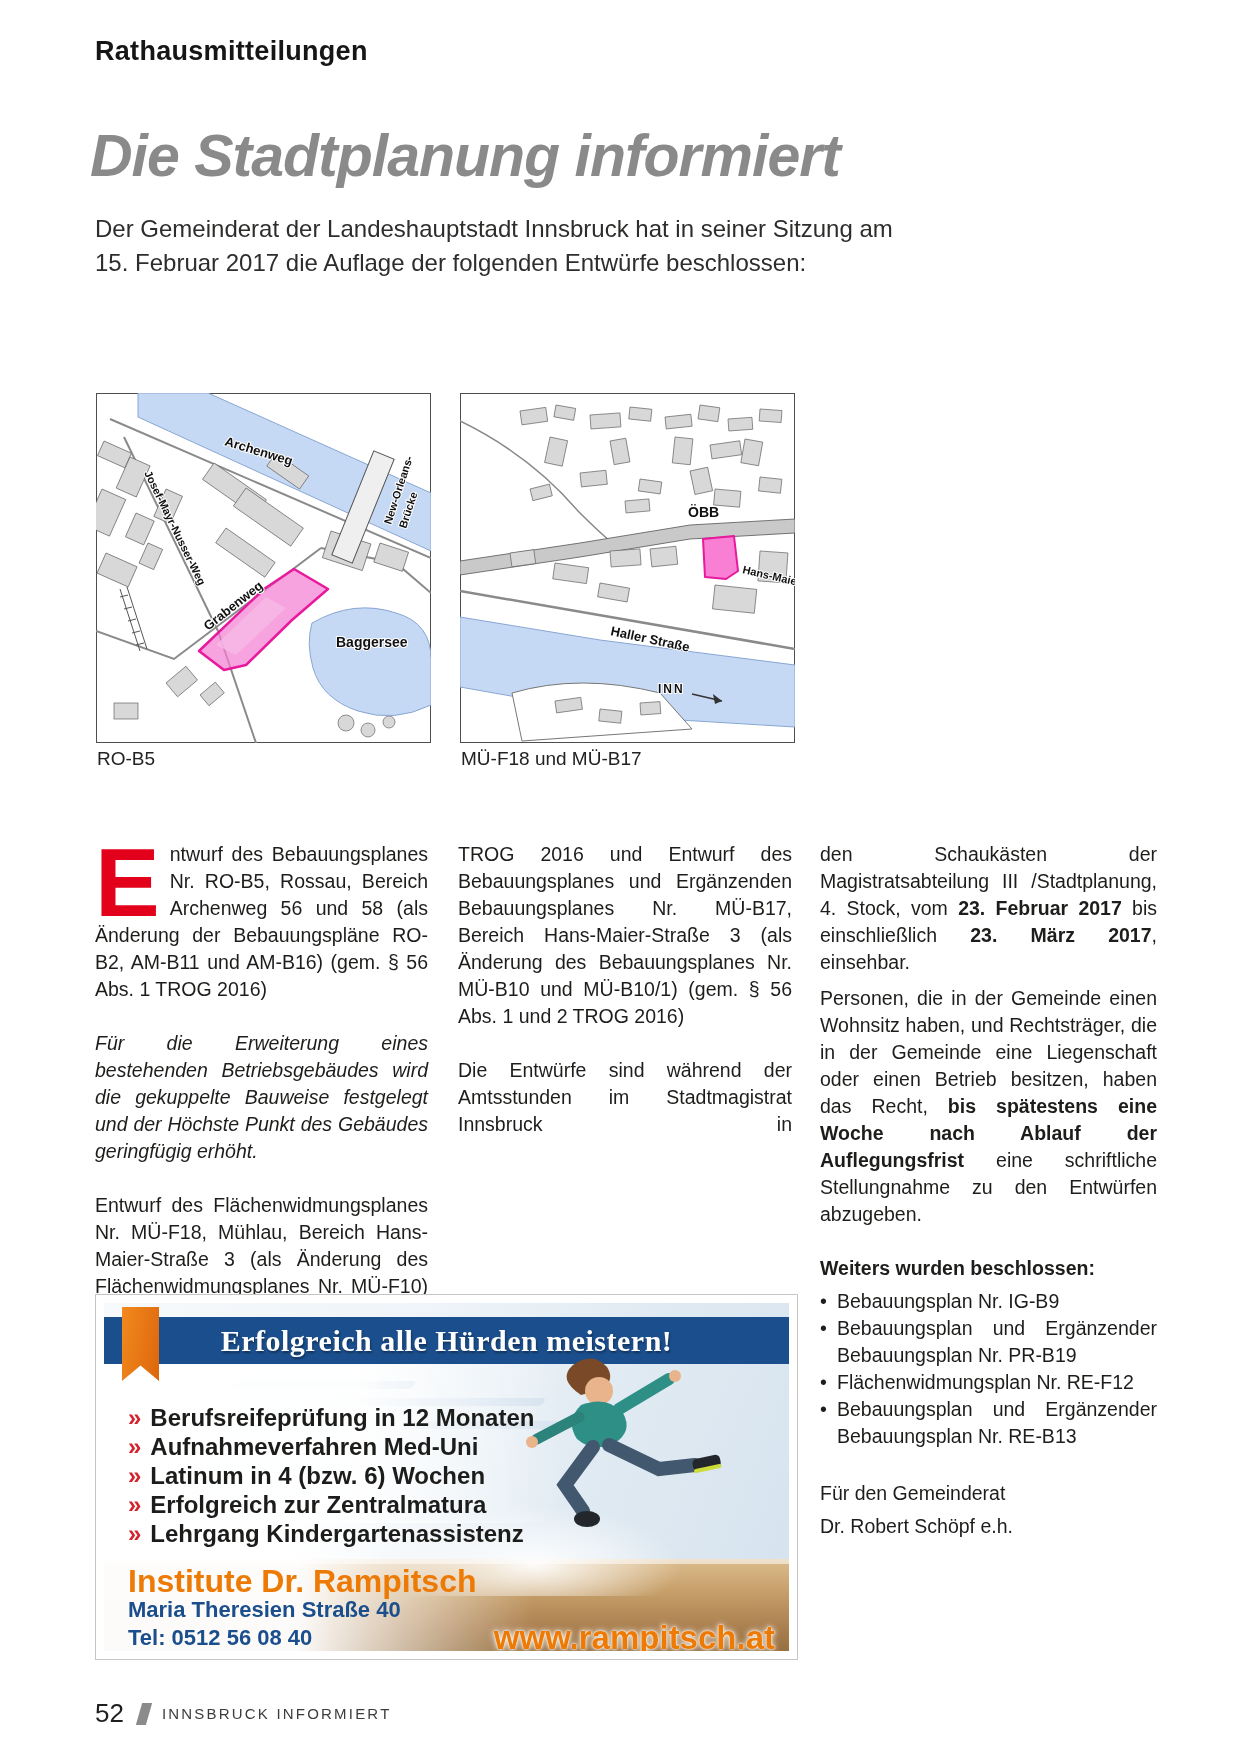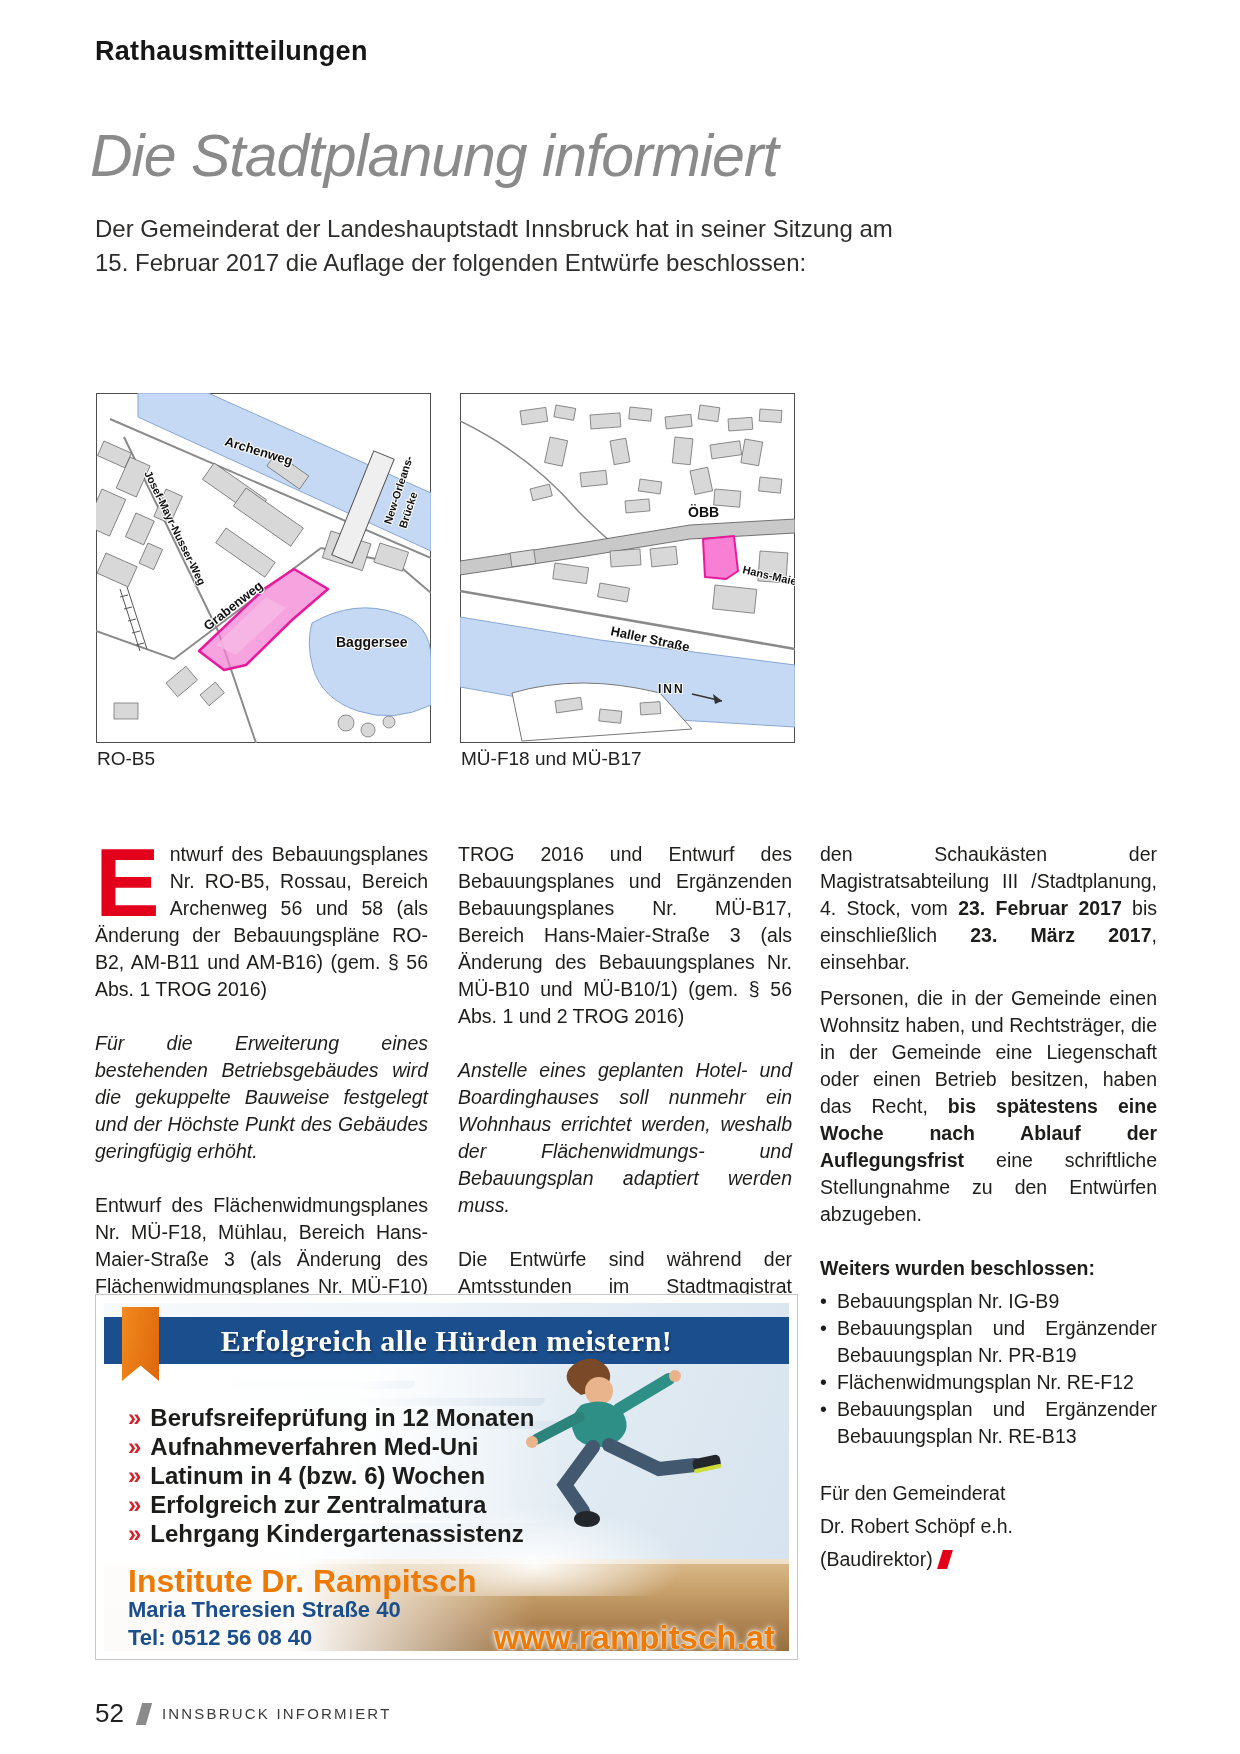--- a/index.html
+++ b/index.html
@@ -3,21 +3,21 @@
 <meta charset="utf-8">
 <style>
   html,body{margin:0;padding:0;background:#e9e9e9;}
   .page{
     position:relative;width:1240px;height:1754px;background:#ffffff;
     margin:0 auto;overflow:hidden;
     font-family:"Liberation Sans","DejaVu Sans",sans-serif;color:#1e1e1e;
   }
   
   .kicker{position:absolute;left:95px;top:36px;font-size:27px;font-weight:700;letter-spacing:.3px;color:#161616;}
-  .title{position:absolute;left:90px;top:122px;font-size:59px;font-weight:400;font-style:italic;color:#8a8a8a;letter-spacing:-1px;}
+  .title{position:absolute;left:90px;top:122px;font-size:59px;font-weight:700;font-style:italic;color:#8a8a8a;letter-spacing:-1px;}
   .intro{position:absolute;left:95px;top:212px;width:800px;font-size:24px;line-height:34px;color:#2d2d2c;}
   
   .map{position:absolute;top:393px;width:335px;height:350px;}
   .map.m1{left:96px;} .map.m2{left:460px;}
   .map svg{display:block;width:335px;height:350px;}
   .maplabel{font-family:"Liberation Sans","DejaVu Sans",sans-serif;font-weight:700;fill:#111;
             paint-order:stroke;stroke:#ffffff;stroke-width:2px;}
   .caption{position:absolute;top:748px;font-size:19px;color:#222;}
   .caption.c1{left:97px;} .caption.c2{left:461px;}
   
@@ -207,21 +207,20 @@
   <div class="caption c2">MÜ-F18 und MÜ-B17</div>
 
   <div class="col col1">
     <p><span class="dropcap">E</span><span>ntwurf des Bebauungsplanes Nr. RO-B5, Rossau, Bereich Archenweg 56 und 58 (als Änderung der Bebauungspläne RO-B2, AM-B11 und AM-B16) (gem. § 56 Abs. 1 TROG 2016)</span></p>
     <p class="ital">Für die Erweiterung eines bestehenden Betriebsgebäudes wird die gekuppelte Bauweise festgelegt und der Höchste Punkt des Gebäudes geringfügig erhöht.</p>
     <p class="cont">Entwurf des Flächenwidmungsplanes Nr. MÜ-F18, Mühlau, Bereich Hans-Maier-Straße 3 (als Änderung des Flächenwidmungsplanes Nr. MÜ-F10) gem. § 36 Abs. 2</p>
   </div>
 
   <div class="col col2">
     <p>TROG 2016 und Entwurf des Bebauungsplanes und Ergänzenden Bebauungsplanes Nr. MÜ-B17, Bereich Hans-Maier-Straße 3 (als Änderung des Bebauungsplanes Nr. MÜ-B10 und MÜ-B10/1) (gem. § 56 Abs. 1 und 2 TROG 2016)</p>
-    <p class="ital">Anstelle eines geplanten Hotel- und Boardinghauses soll nunmehr ein Wohnhaus errichtet werden, weshalb der Flächenwidmungs- und Bebauungsplan adaptiert werden muss.</p>
     <p class="cont">Die Entwürfe sind während der Amtsstunden im Stadtmagistrat Innsbruck in</p>
   </div>
 
   <div class="col col3">
     <p class="tight"><span>den Schaukästen der Magistratsabteilung III /Stadtplanung, 4. Stock, vom </span><span class="b">23. Februar 2017</span><span> bis einschließlich </span><span class="b">23. März 2017</span><span>, einsehbar.</span></p>
     <p><span>Personen, die in der Gemeinde einen Wohnsitz haben, und Rechtsträger, die in der Gemeinde eine Liegenschaft oder einen Betrieb besitzen, haben das Recht, </span><span class="b">bis spätestens eine Woche nach Ablauf der Auflegungsfrist</span><span> eine schriftliche Stellungnahme zu den Entwürfen abzugeben.</span></p>
     <p class="list-head">Weiters wurden beschlossen:</p>
     <div class="plist">
       <div class="li">
           <span class="mk">•</span>
@@ -236,21 +235,20 @@
           <span>Flächenwidmungsplan Nr. RE-F12</span>
         </div>
       <div class="li">
           <span class="mk">•</span>
           <span>Bebauungsplan und Ergänzender Bebauungsplan Nr. RE-B13</span>
         </div>
     </div>
     <div class="sig">
       <div>Für den Gemeinderat</div>
       <div>Dr. Robert Schöpf e.h.</div>
-      <div><span>(Baudirektor)</span><span class="redslash"></span></div>
     </div>
   </div>
 
   <div class="ad">
     <div class="ad-photo">
       <div class="ad-streak" style="left:130px;top:78px;width:180px;"></div>
       <div class="ad-streak" style="left:200px;top:95px;width:240px;opacity:.6;"></div>
       <div class="ad-streak" style="left:300px;top:118px;width:200px;opacity:.45;"></div>
       <div class="ad-wall"></div>
       <div class="ad-dust"></div>

